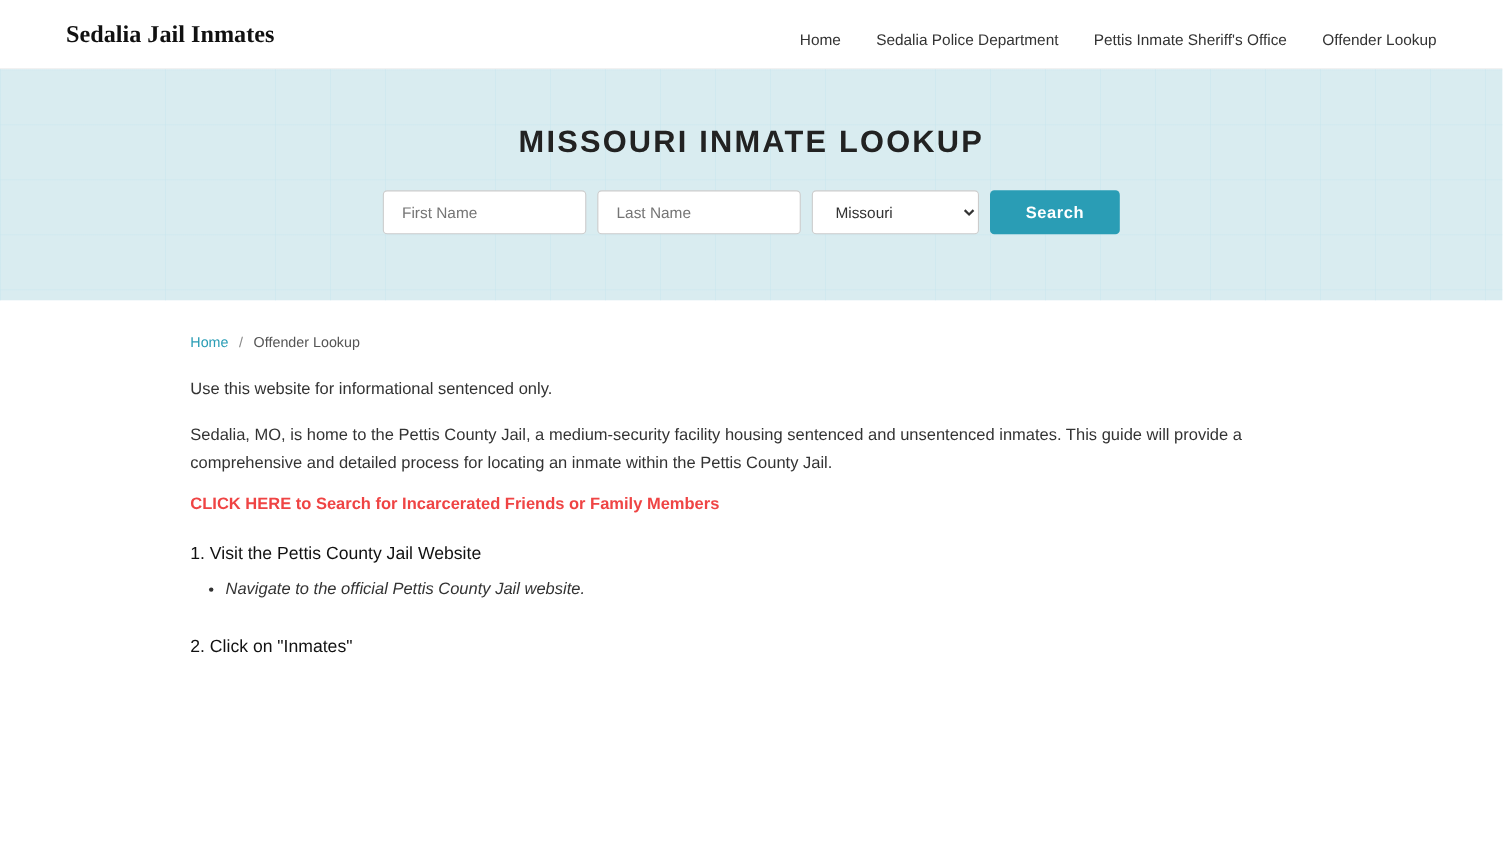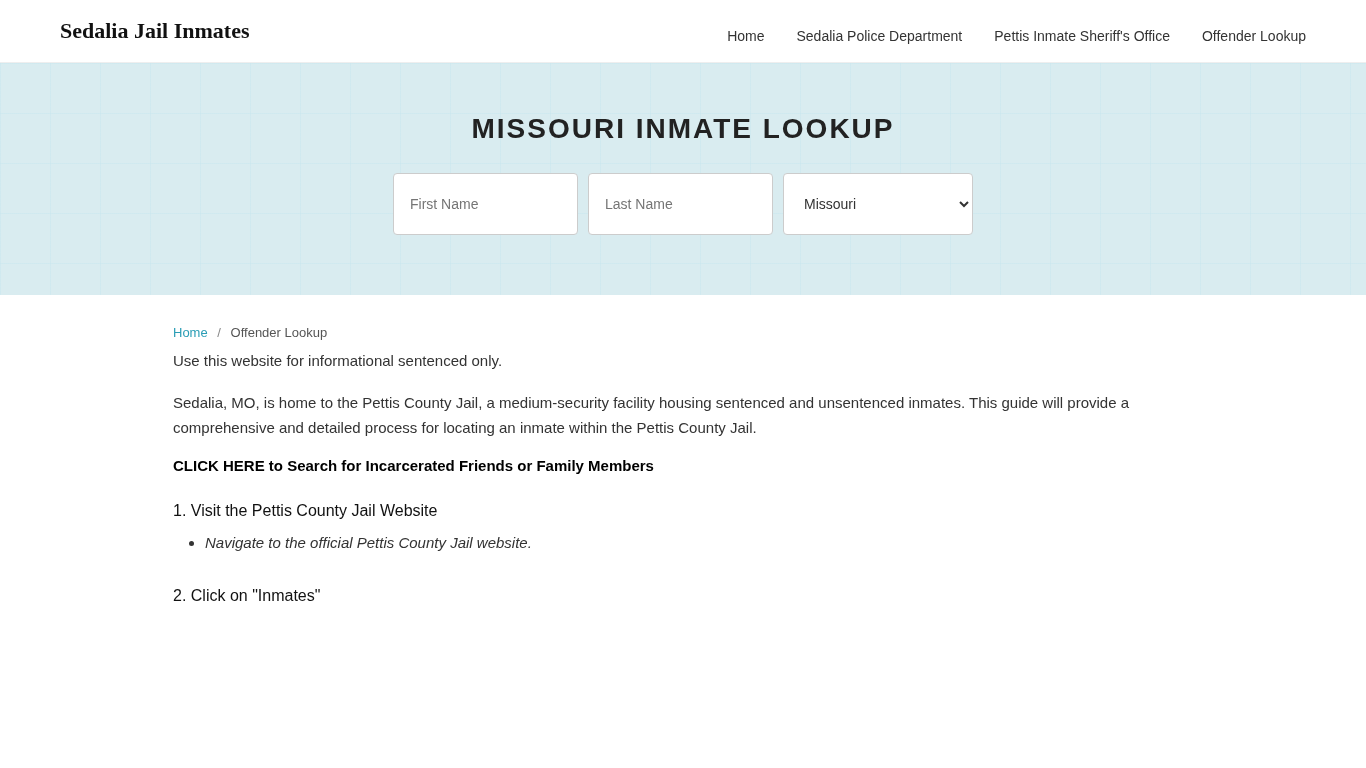--- a/index.html
+++ b/index.html
@@ -72,24 +72,24 @@
       border: 1px solid #ccc;
       border-radius: 4px;
       width: 185px;
       color: #999;
       background: #fff;
       outline: none;
     }
     .search-select {
       font-family: Arial, sans-serif;
       font-size: 14px;
-      padding: 21px 16px;
+      padding: 10px 16px;
       border: 1px solid #ccc;
       border-radius: 4px;
-      width: 190px;
+      width: 152px;
       background: #fff;
       color: #333;
       outline: none;
       cursor: pointer;
     }
     .search-button {
       font-family: Arial, sans-serif;
       font-size: 15px;
       font-weight: 600;
       padding: 10px 32px;
@@ -103,21 +103,21 @@
     
     .main-content {
       max-width: 1140px;
       margin: 0 auto;
       padding: 30px 60px 60px;
     }
     .breadcrumb {
       font-family: Arial, sans-serif;
       font-size: 13px;
       color: #555;
-      margin-bottom: 8px;
+      margin-bottom: 23px;
     }
     .breadcrumb a {
       color: #2a9db5;
       text-decoration: none;
     }
     .breadcrumb-separator {
       margin: 0 6px;
       color: #888;
     }
     .page-title {
@@ -132,21 +132,21 @@
       font-size: 15px;
       color: #333;
       line-height: 1.7;
       margin-bottom: 16px;
     }
     .cta-link {
       display: inline-block;
       font-family: Arial, sans-serif;
       font-size: 15px;
       font-weight: 700;
-      color: #000000;
+      color: #ef4444;
       text-decoration: none;
       margin-bottom: 24px;
     }
     .section-heading {
       font-family: Arial, sans-serif;
       font-size: 16px;
       font-weight: 400;
       color: #111;
       margin-bottom: 10px;
       margin-top: 4px;
@@ -230,20 +230,21 @@
       <option>Tennessee</option>
       <option>Texas</option>
       <option>Utah</option>
       <option>Vermont</option>
       <option>Virginia</option>
       <option>Washington</option>
       <option>West Virginia</option>
       <option>Wisconsin</option>
       <option>Wyoming</option>
     </select>
+    <button class="search-button">Search</button>
   </div>
 </section>
 
 <main class="main-content">
   
   <div class="breadcrumb">
     <a href="#">Home</a>
     <span class="breadcrumb-separator">/</span>
     <span>Offender Lookup</span>
   </div>

